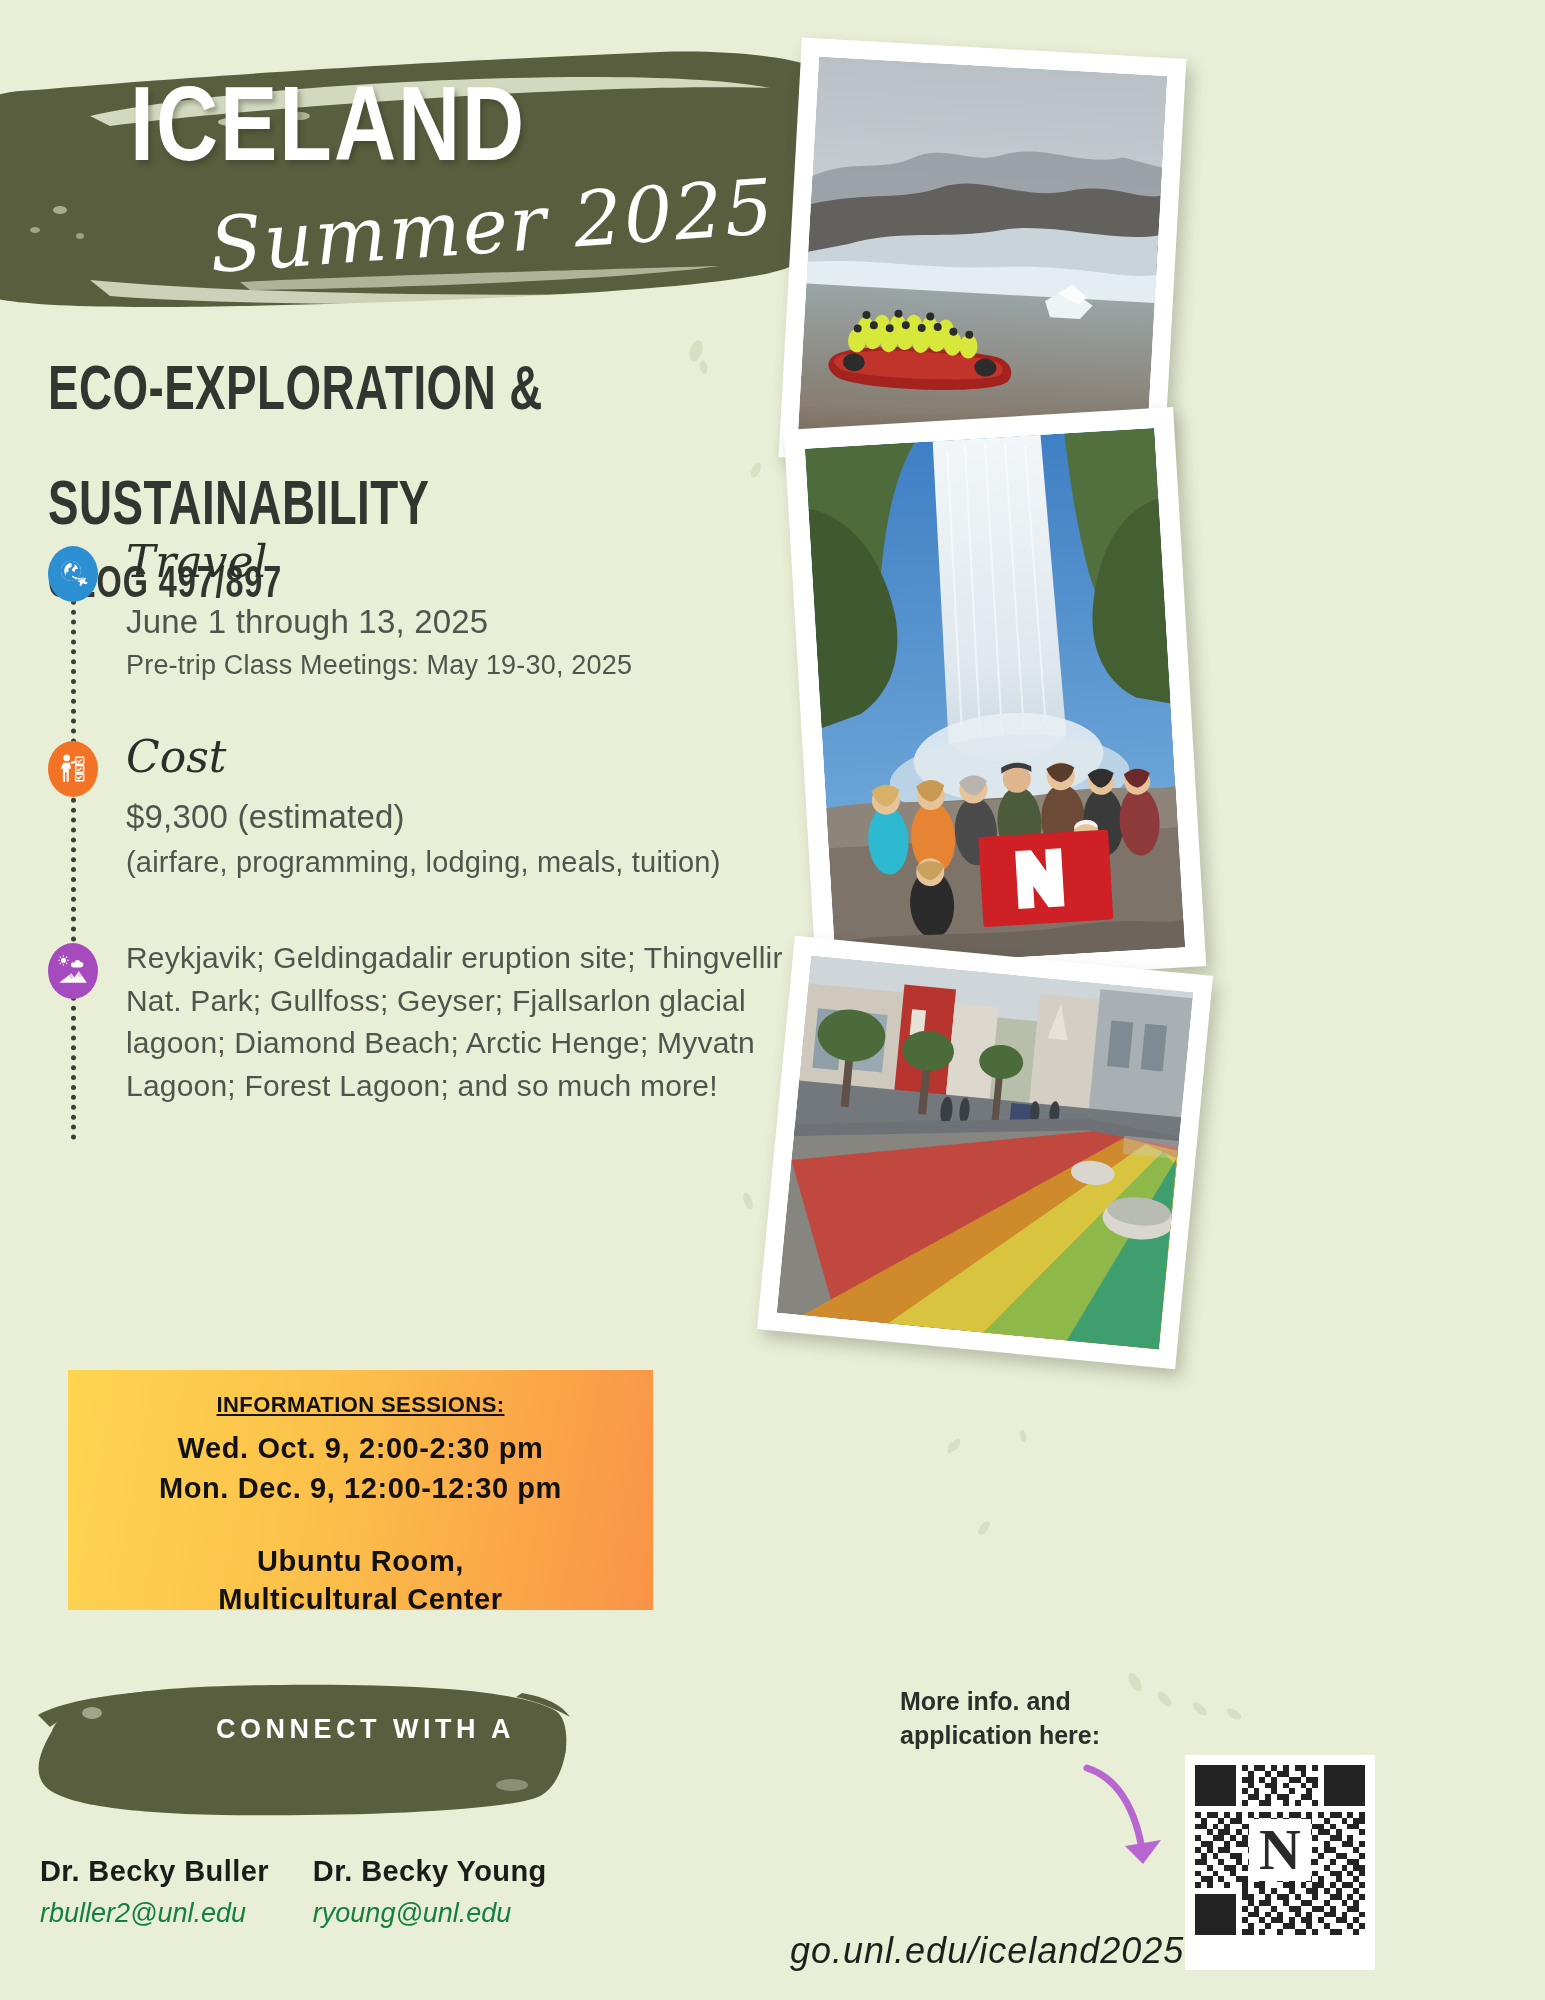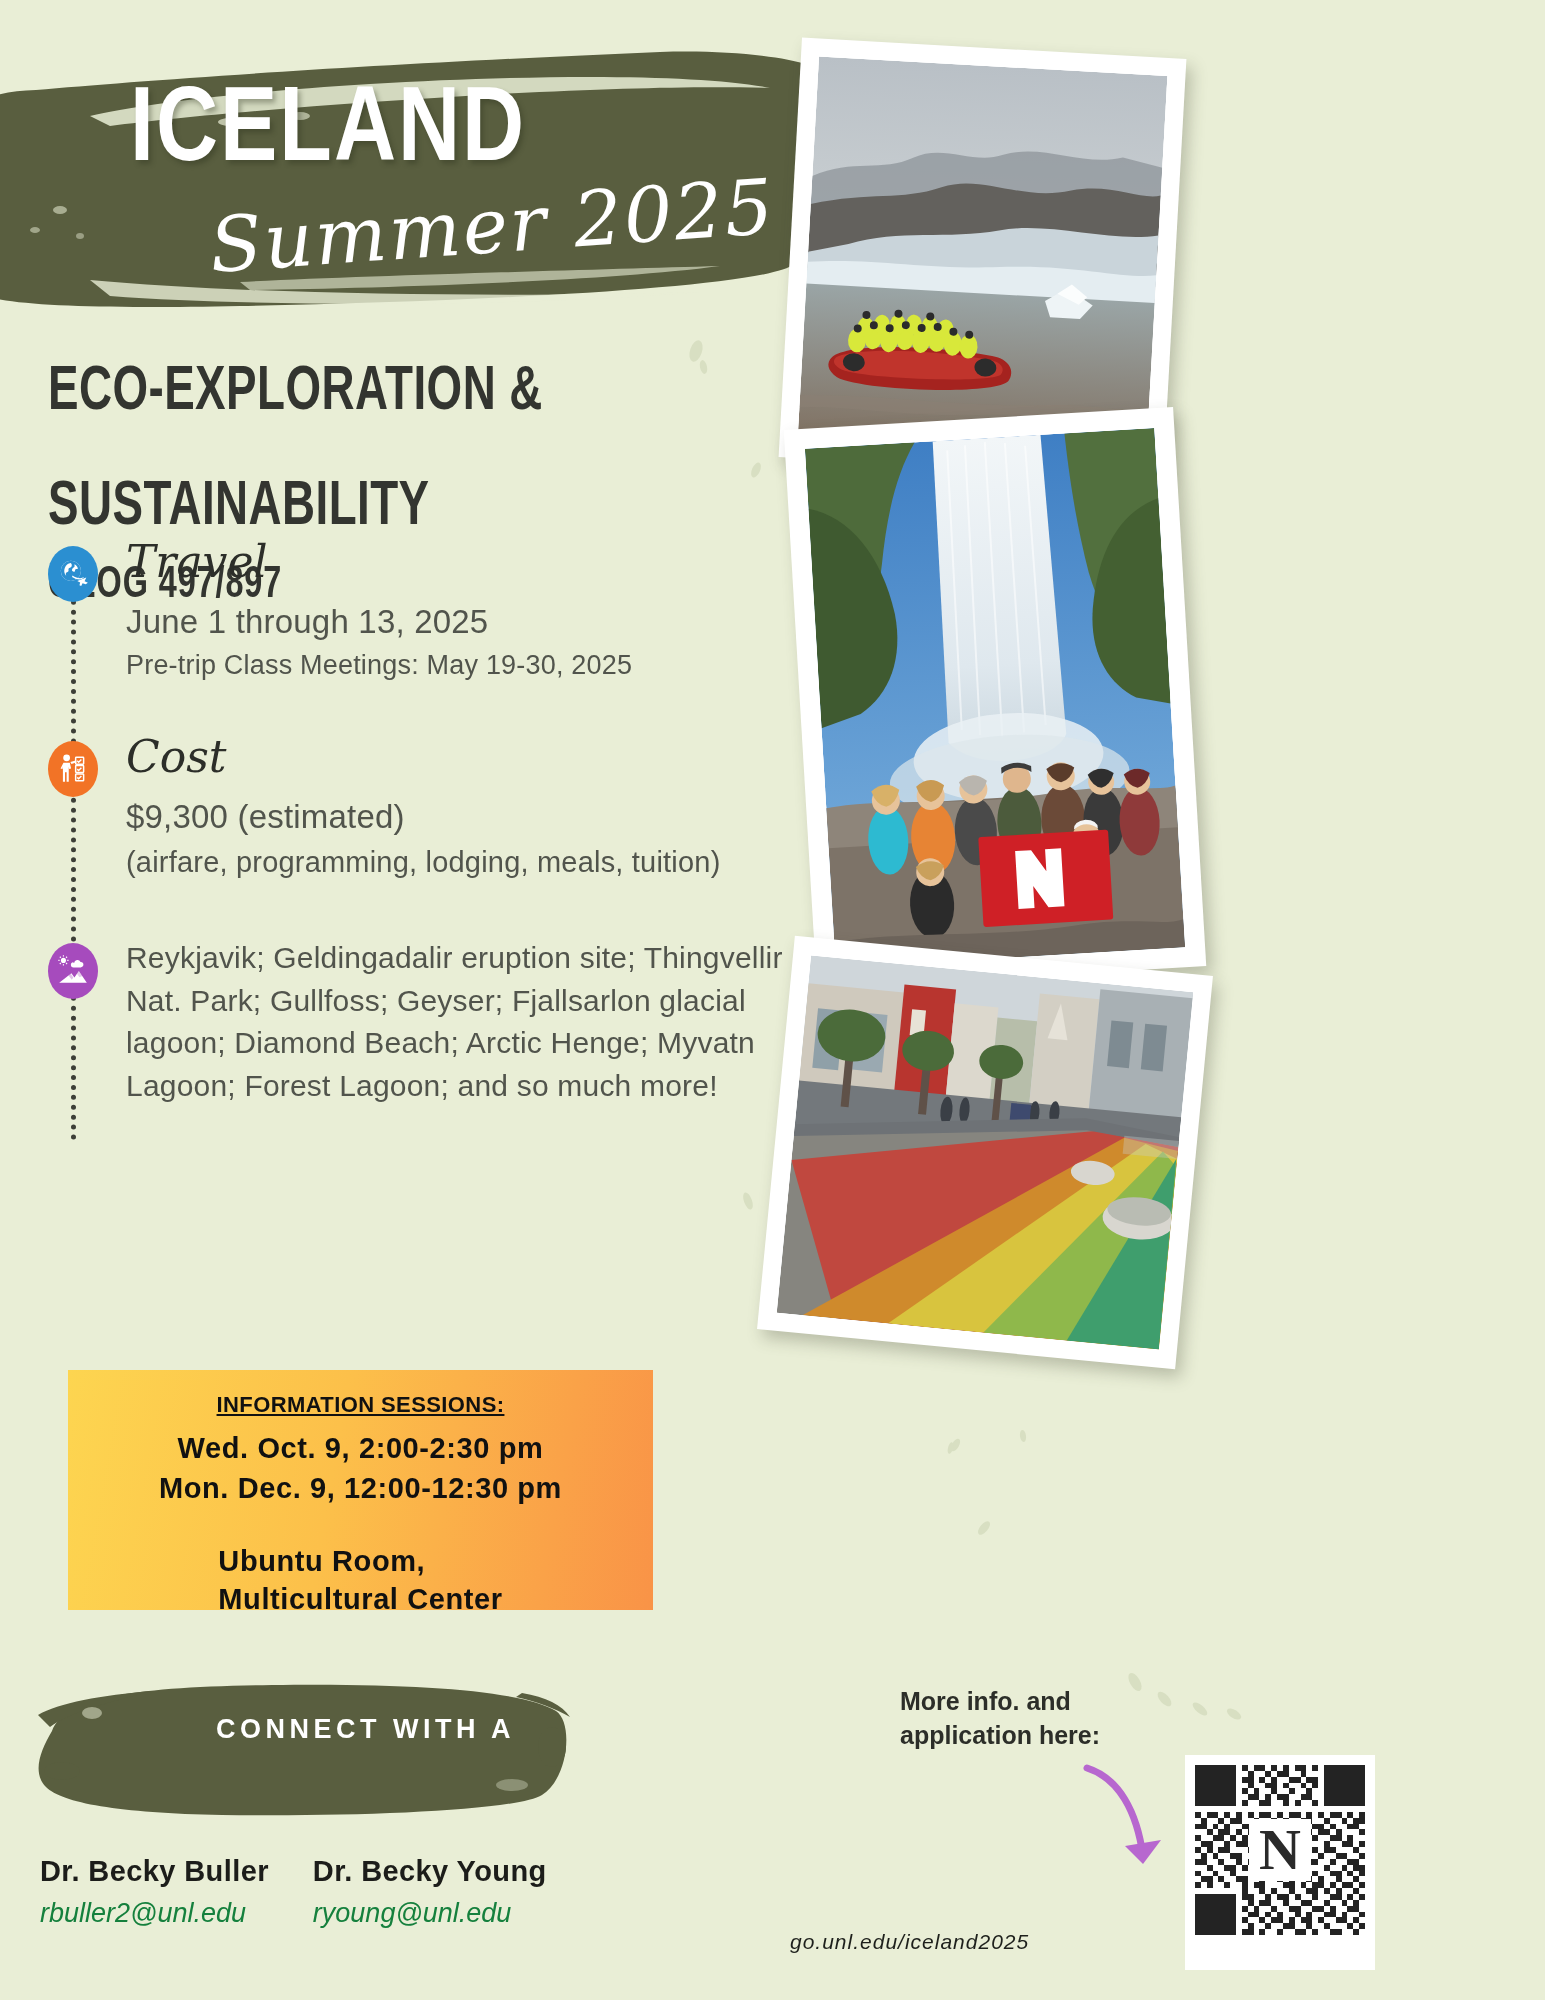--- a/index.html
+++ b/index.html
@@ -158,21 +158,21 @@
     letter-spacing: 0.6px;
     line-height: 1.38;
   }
   .info-loc {
     font-family: "Liberation Sans", sans-serif;
     font-weight: bold;
     font-size: 29px;
     color: #111;
     letter-spacing: 0.6px;
     line-height: 1.32;
-    text-align: left;
+    text-align: center;
     margin-top: 34px;
   }
 
   
   #faculty-brush { position: absolute; left: 22px; top: 1675px; width: 560px; height: 150px; }
   #faculty-head {
     position: absolute;
     left: 95px; top: 1710px;
     width: 420px;
     text-align: right;
@@ -254,21 +254,21 @@
     font-weight: bold;
     font-size: 58px;
     color: #2a2a2a;
     line-height: 1;
   }
   #qr-url {
     position: absolute;
     left: 790px; top: 1930px;
     font-family: "Liberation Sans", sans-serif;
     font-style: italic;
-    font-size: 21px;
+    font-size: 36px;
     color: #1e201c;
     letter-spacing: 1px;
   }
 
   
   .speck { position:absolute; background:#d8dfc2; border-radius:50%; }
 </style>
 </head>
 <body>
 

